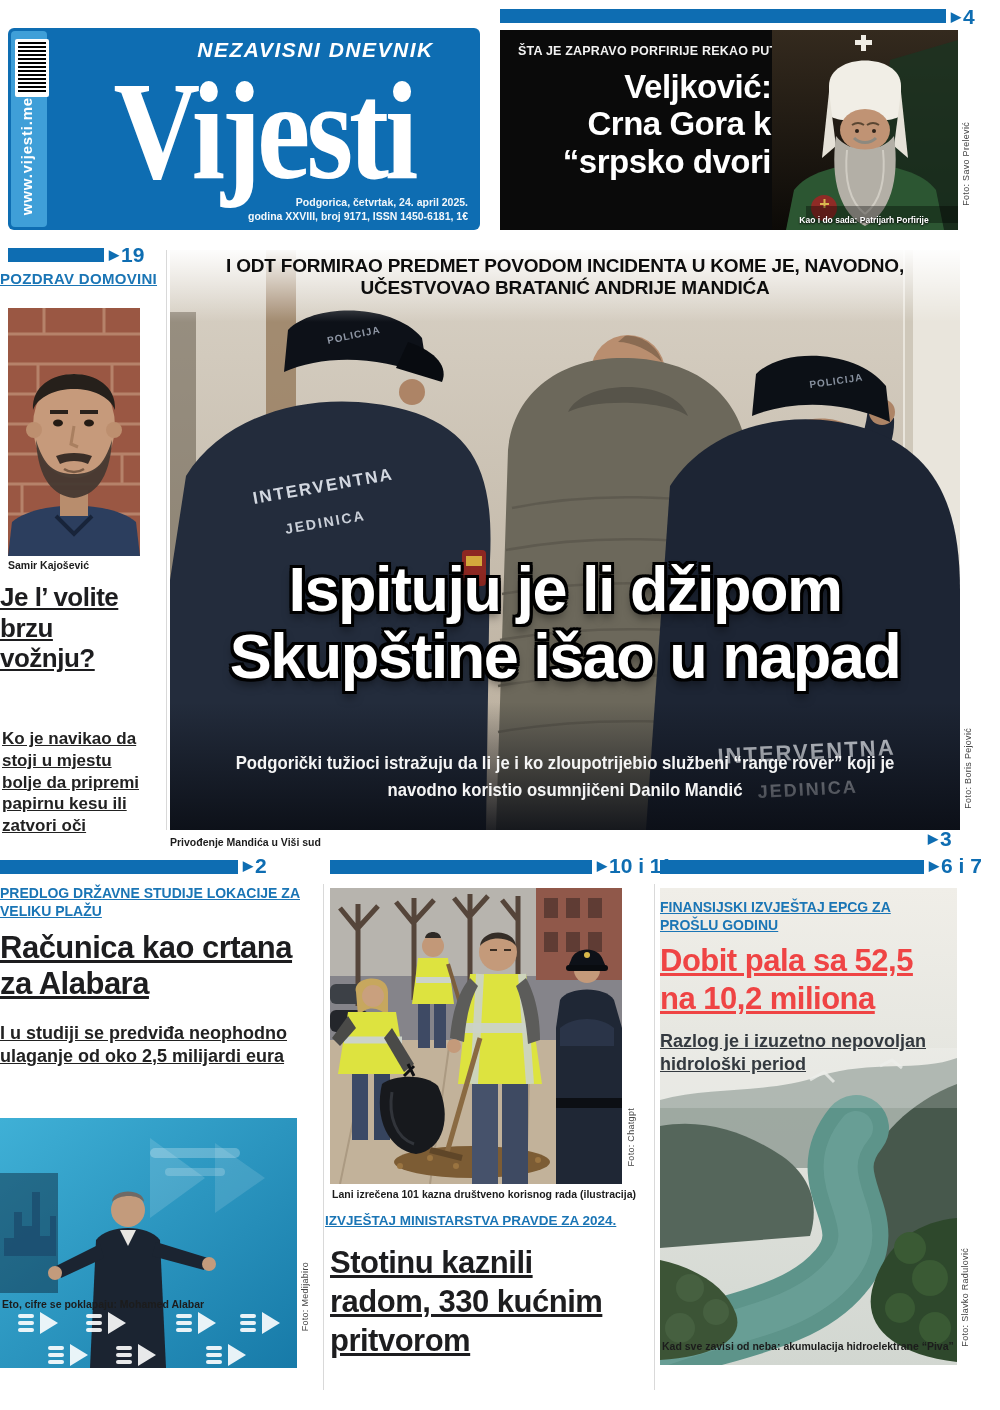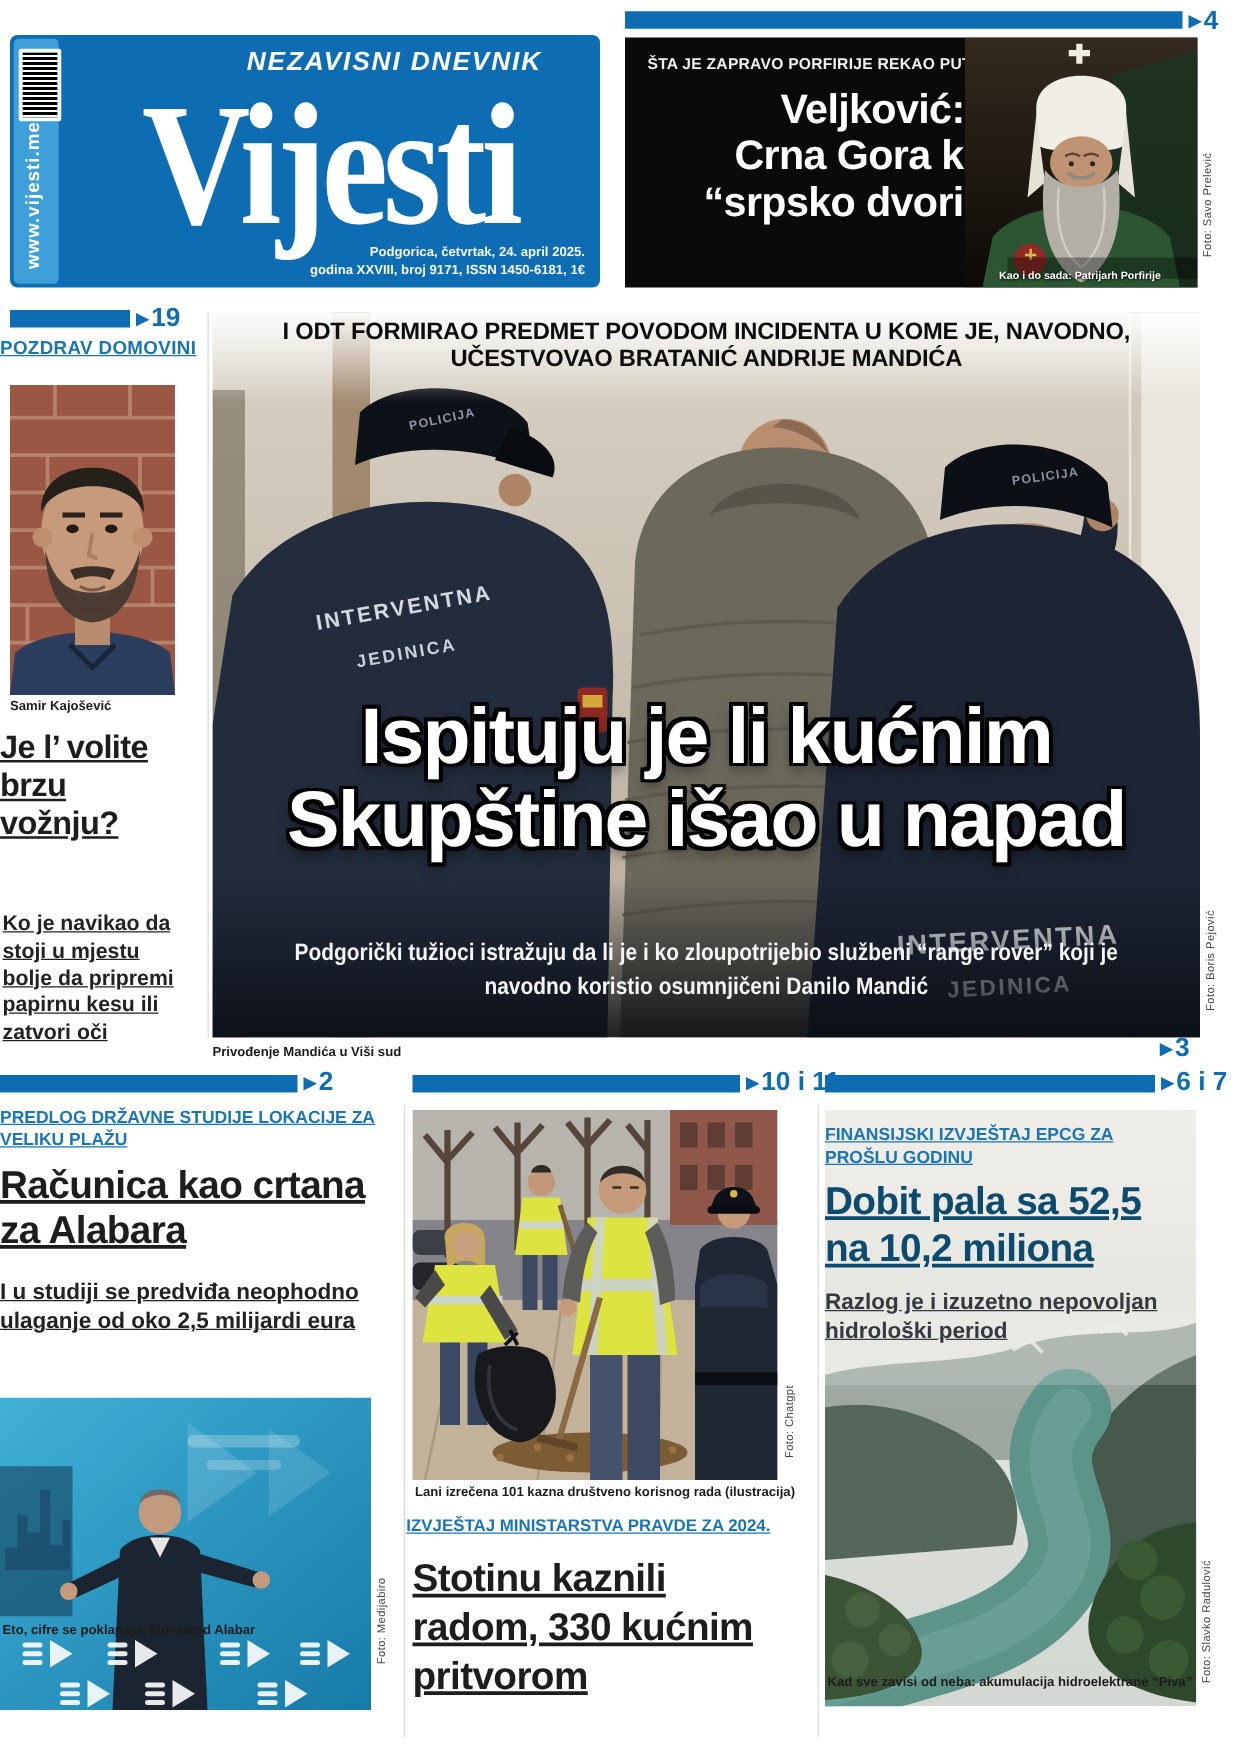--- a/index.html
+++ b/index.html
@@ -218,21 +218,21 @@
       <text x="640" y="138" font-size="10" fill="#87909e" font-weight="bold" letter-spacing="1" transform="rotate(-8 640 138)">POLICIJA</text>
       <path d="M630,172 C646,166 668,168 680,176 L676,196 L634,194 Z" fill="#ad8466"></path>
       <path d="M500,236 C538,176 622,156 694,178 C762,200 790,250 790,340 L790,580 L476,580 Z" fill="#1d2534"></path>
       <text x="548" y="514" font-size="22" font-weight="bold" fill="#e6eaf1" letter-spacing="2" transform="rotate(-3 548 514)">INTERVENTNA</text>
       <text x="588" y="548" font-size="18" font-weight="bold" fill="#e6eaf1" letter-spacing="2" opacity=".85" transform="rotate(-3 588 548)">JEDINICA</text>
       <rect y="452" width="790" height="128" fill="url(#darkBot)"></rect>
       <rect width="790" height="72" fill="url(#lightTop)"></rect>
     </svg>
     <div class="main-kicker preline">I ODT FORMIRAO PREDMET POVODOM INCIDENTA U KOME JE, NAVODNO,
 UČESTVOVAO BRATANIĆ ANDRIJE MANDIĆA</div>
-    <div class="main-head preline">Ispituju je li kućnim
+    <div class="main-head preline">Ispituju je li džipom
 Skupštine išao u napad</div>
     <div class="main-sub preline">Podgorički tužioci istražuju da li je i ko zloupotrijebio službeni “range rover” koji je
 navodno koristio osumnjičeni Danilo Mandić</div>
   </div>
   <div class="abs caption" style="left:170px;top:836px;">Privođenje Mandića u Viši sud</div>
   <div class="abs marker" style="left:928px;top:828px;">
     <span class="tri">▶</span>
     <span>3</span>
   </div>
   <div class="credit-v" style="left:963px;top:728px;">Foto: Boris Pejović</div>
@@ -429,21 +429,21 @@
       <path d="M0,372 C36,380 66,398 76,426 C84,450 58,468 0,472 Z" fill="#3c5436"></path>
       <g fill="#466040">
           <circle cx="30" cy="400" r="14"></circle>
           <circle cx="56" cy="424" r="13"></circle>
           <circle cx="20" cy="440" r="15"></circle>
         </g>
       <rect y="160" width="297" height="60" fill="#ffffff" opacity=".18"></rect>
     </svg>
     <div class="abs kicker-blue center preline" style="left:0;top:10px;width:297px;font-size:14px;">FINANSIJSKI IZVJEŠTAJ EPCG ZA
 PROŠLU GODINU</div>
-    <div class="abs head-black center preline" style="left:0;top:54px;width:297px;font-size:31px;line-height:1.22;color:#0c4a6e;">Dobit pala sa 52,5
+    <div class="abs head-black center preline" style="left:0;top:54px;width:297px;font-size:31px;line-height:1.22;color:#ef4444;">Dobit pala sa 52,5
 na 10,2 miliona</div>
     <div class="abs sub-dark center preline" style="left:0;top:142px;width:297px;font-size:18px;line-height:1.3;color:#33393f;">Razlog je i izuzetno nepovoljan
 hidrološki period</div>
   </div>
   <div class="credit-v" style="left:960px;top:1248px;">Foto: Slavko Radulović</div>
   <div class="abs caption" style="left:662px;top:1340px;">Kad sve zavisi od neba: akumulacija hidroelektrane “Piva”</div>
 
 </div>
 
 </body></html>

